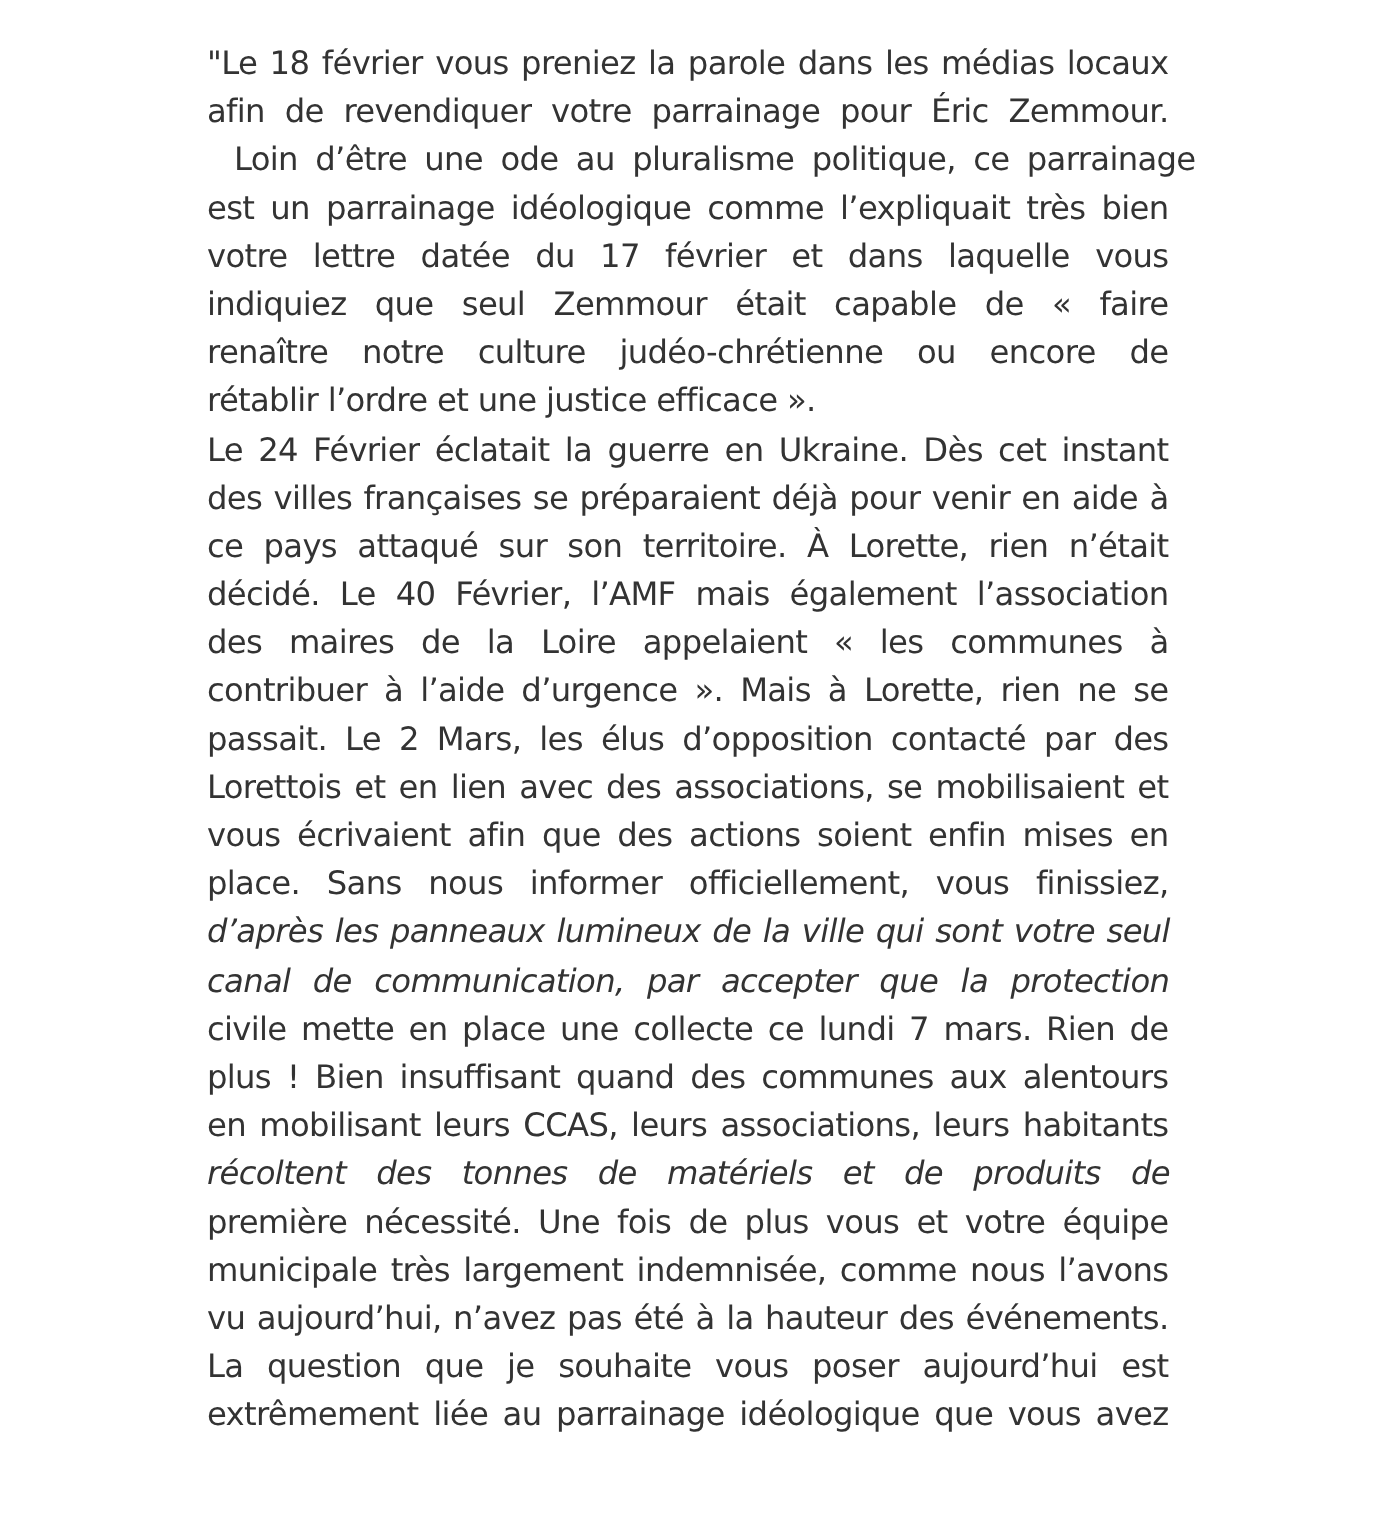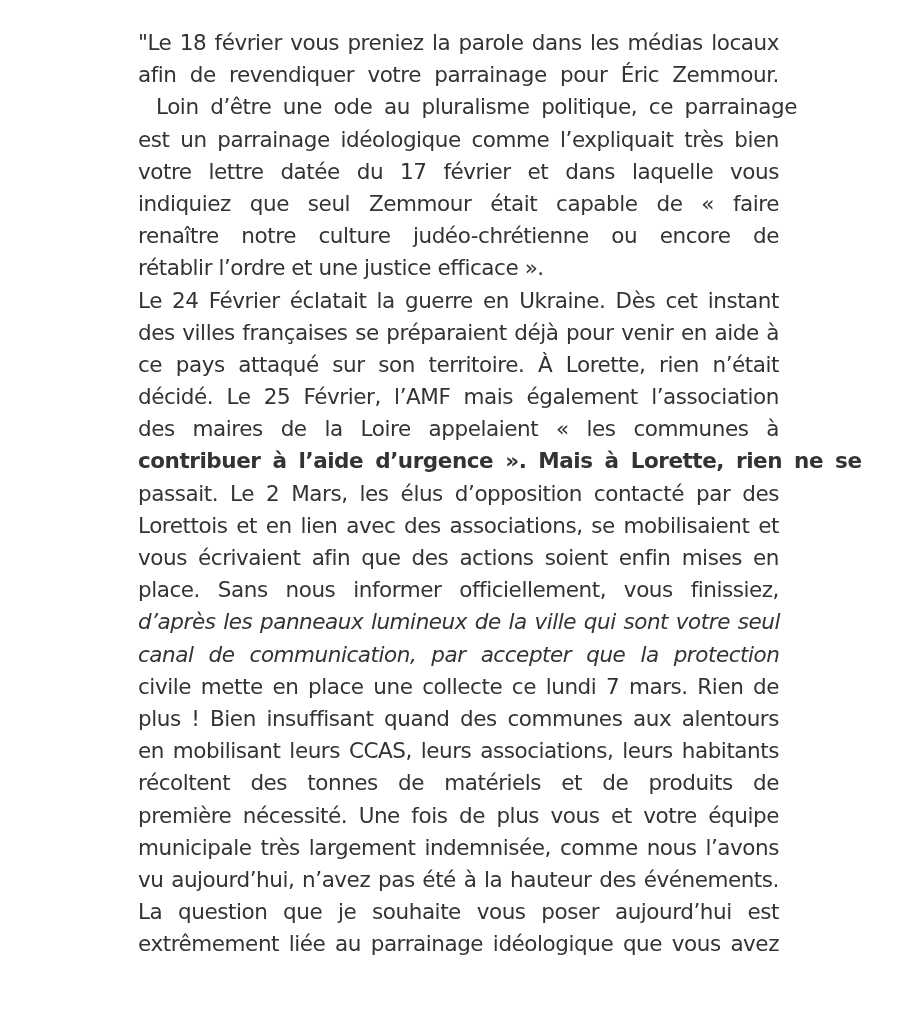--- a/index.html
+++ b/index.html
@@ -45,31 +45,31 @@
   <span class="line" style="word-spacing: 6.84152px;">afin de revendiquer votre parrainage pour Éric Zemmour.</span>
   <span class="line" style="word-spacing: 5.24414px; margin-left: 18px;">Loin d’être une ode au pluralisme politique, ce parrainage</span>
   <span class="line" style="word-spacing: 4.33259px;">est un parrainage idéologique comme l’expliquait très bien</span>
   <span class="line" style="word-spacing: 10.5174px;">votre lettre datée du 17 février et dans laquelle vous</span>
   <span class="line" style="word-spacing: 12.5059px;">indiquiez que seul Zemmour était capable de « faire</span>
   <span class="line" style="word-spacing: 16.1823px;">renaître notre culture judéo-chrétienne ou encore de</span>
   <span class="line last">rétablir l’ordre et une justice efficace ».</span>
   <span class="line" style="word-spacing: 3.78906px;">Le 24 Février éclatait la guerre en Ukraine. Dès cet instant</span>
   <span class="line" style="word-spacing: 1.20938px;">des villes françaises se préparaient déjà pour venir en aide à</span>
   <span class="line" style="word-spacing: 7.18056px;">ce pays attaqué sur son territoire. À Lorette, rien n’était</span>
-  <span class="line" style="word-spacing: 6.92634px;">décidé. Le 25 Février, l’AMF mais également l’association</span>
+  <span class="line" style="word-spacing: 6.92634px;">décidé. Le 40 Février, l’AMF mais également l’association</span>
   <span class="line" style="word-spacing: 11.4774px;">des maires de la Loire appelaient « les communes à</span>
-  <span class="line" style="word-spacing: 4.96094px; font-weight: bold;">contribuer à l’aide d’urgence ». Mais à Lorette, rien ne se</span>
+  <span class="line" style="word-spacing: 4.96094px;">contribuer à l’aide d’urgence ». Mais à Lorette, rien ne se</span>
   <span class="line" style="word-spacing: 5.61632px;">passait. Le 2 Mars, les élus d’opposition contacté par des</span>
   <span class="line" style="word-spacing: 2.3559px;">Lorettois et en lien avec des associations, se mobilisaient et</span>
   <span class="line" style="word-spacing: 4.72396px;">vous écrivaient afin que des actions soient enfin mises en</span>
   <span class="line" style="word-spacing: 11.4688px;">place. Sans nous informer officiellement, vous finissiez,</span>
   <span class="line" style="word-spacing: 1.35625px; font-style: italic;">d’après les panneaux lumineux de la ville qui sont votre seul</span>
   <span class="line" style="word-spacing: 8.625px; font-style: italic;">canal de communication, par accepter que la protection</span>
   <span class="line" style="word-spacing: 3.30966px;">civile mette en place une collecte ce lundi 7 mars. Rien de</span>
   <span class="line" style="word-spacing: 4.22266px;">plus ! Bien insuffisant quand des communes aux alentours</span>
   <span class="line" style="word-spacing: 2.51786px;">en mobilisant leurs CCAS, leurs associations, leurs habitants</span>
-  <span class="line" style="word-spacing: 13.793px;">récoltent des tonnes de matériels et de produits de</span>
+  <span class="line" style="word-spacing: 13.793px; font-style: italic;">récoltent des tonnes de matériels et de produits de</span>
   <span class="line" style="word-spacing: 5.1059px;">première nécessité. Une fois de plus vous et votre équipe</span>
   <span class="line" style="word-spacing: 2.5599px;">municipale très largement indemnisée, comme nous l’avons</span>
   <span class="line" style="word-spacing: 1.34375px;">vu aujourd’hui, n’avez pas été à la hauteur des événements.</span>
   <span class="line" style="word-spacing: 9.38867px;">La question que je souhaite vous poser aujourd’hui est</span>
   <span class="line" style="word-spacing: 3.33259px;">extrêmement liée au parrainage idéologique que vous avez</span>
 </div>
 
 </body></html>

